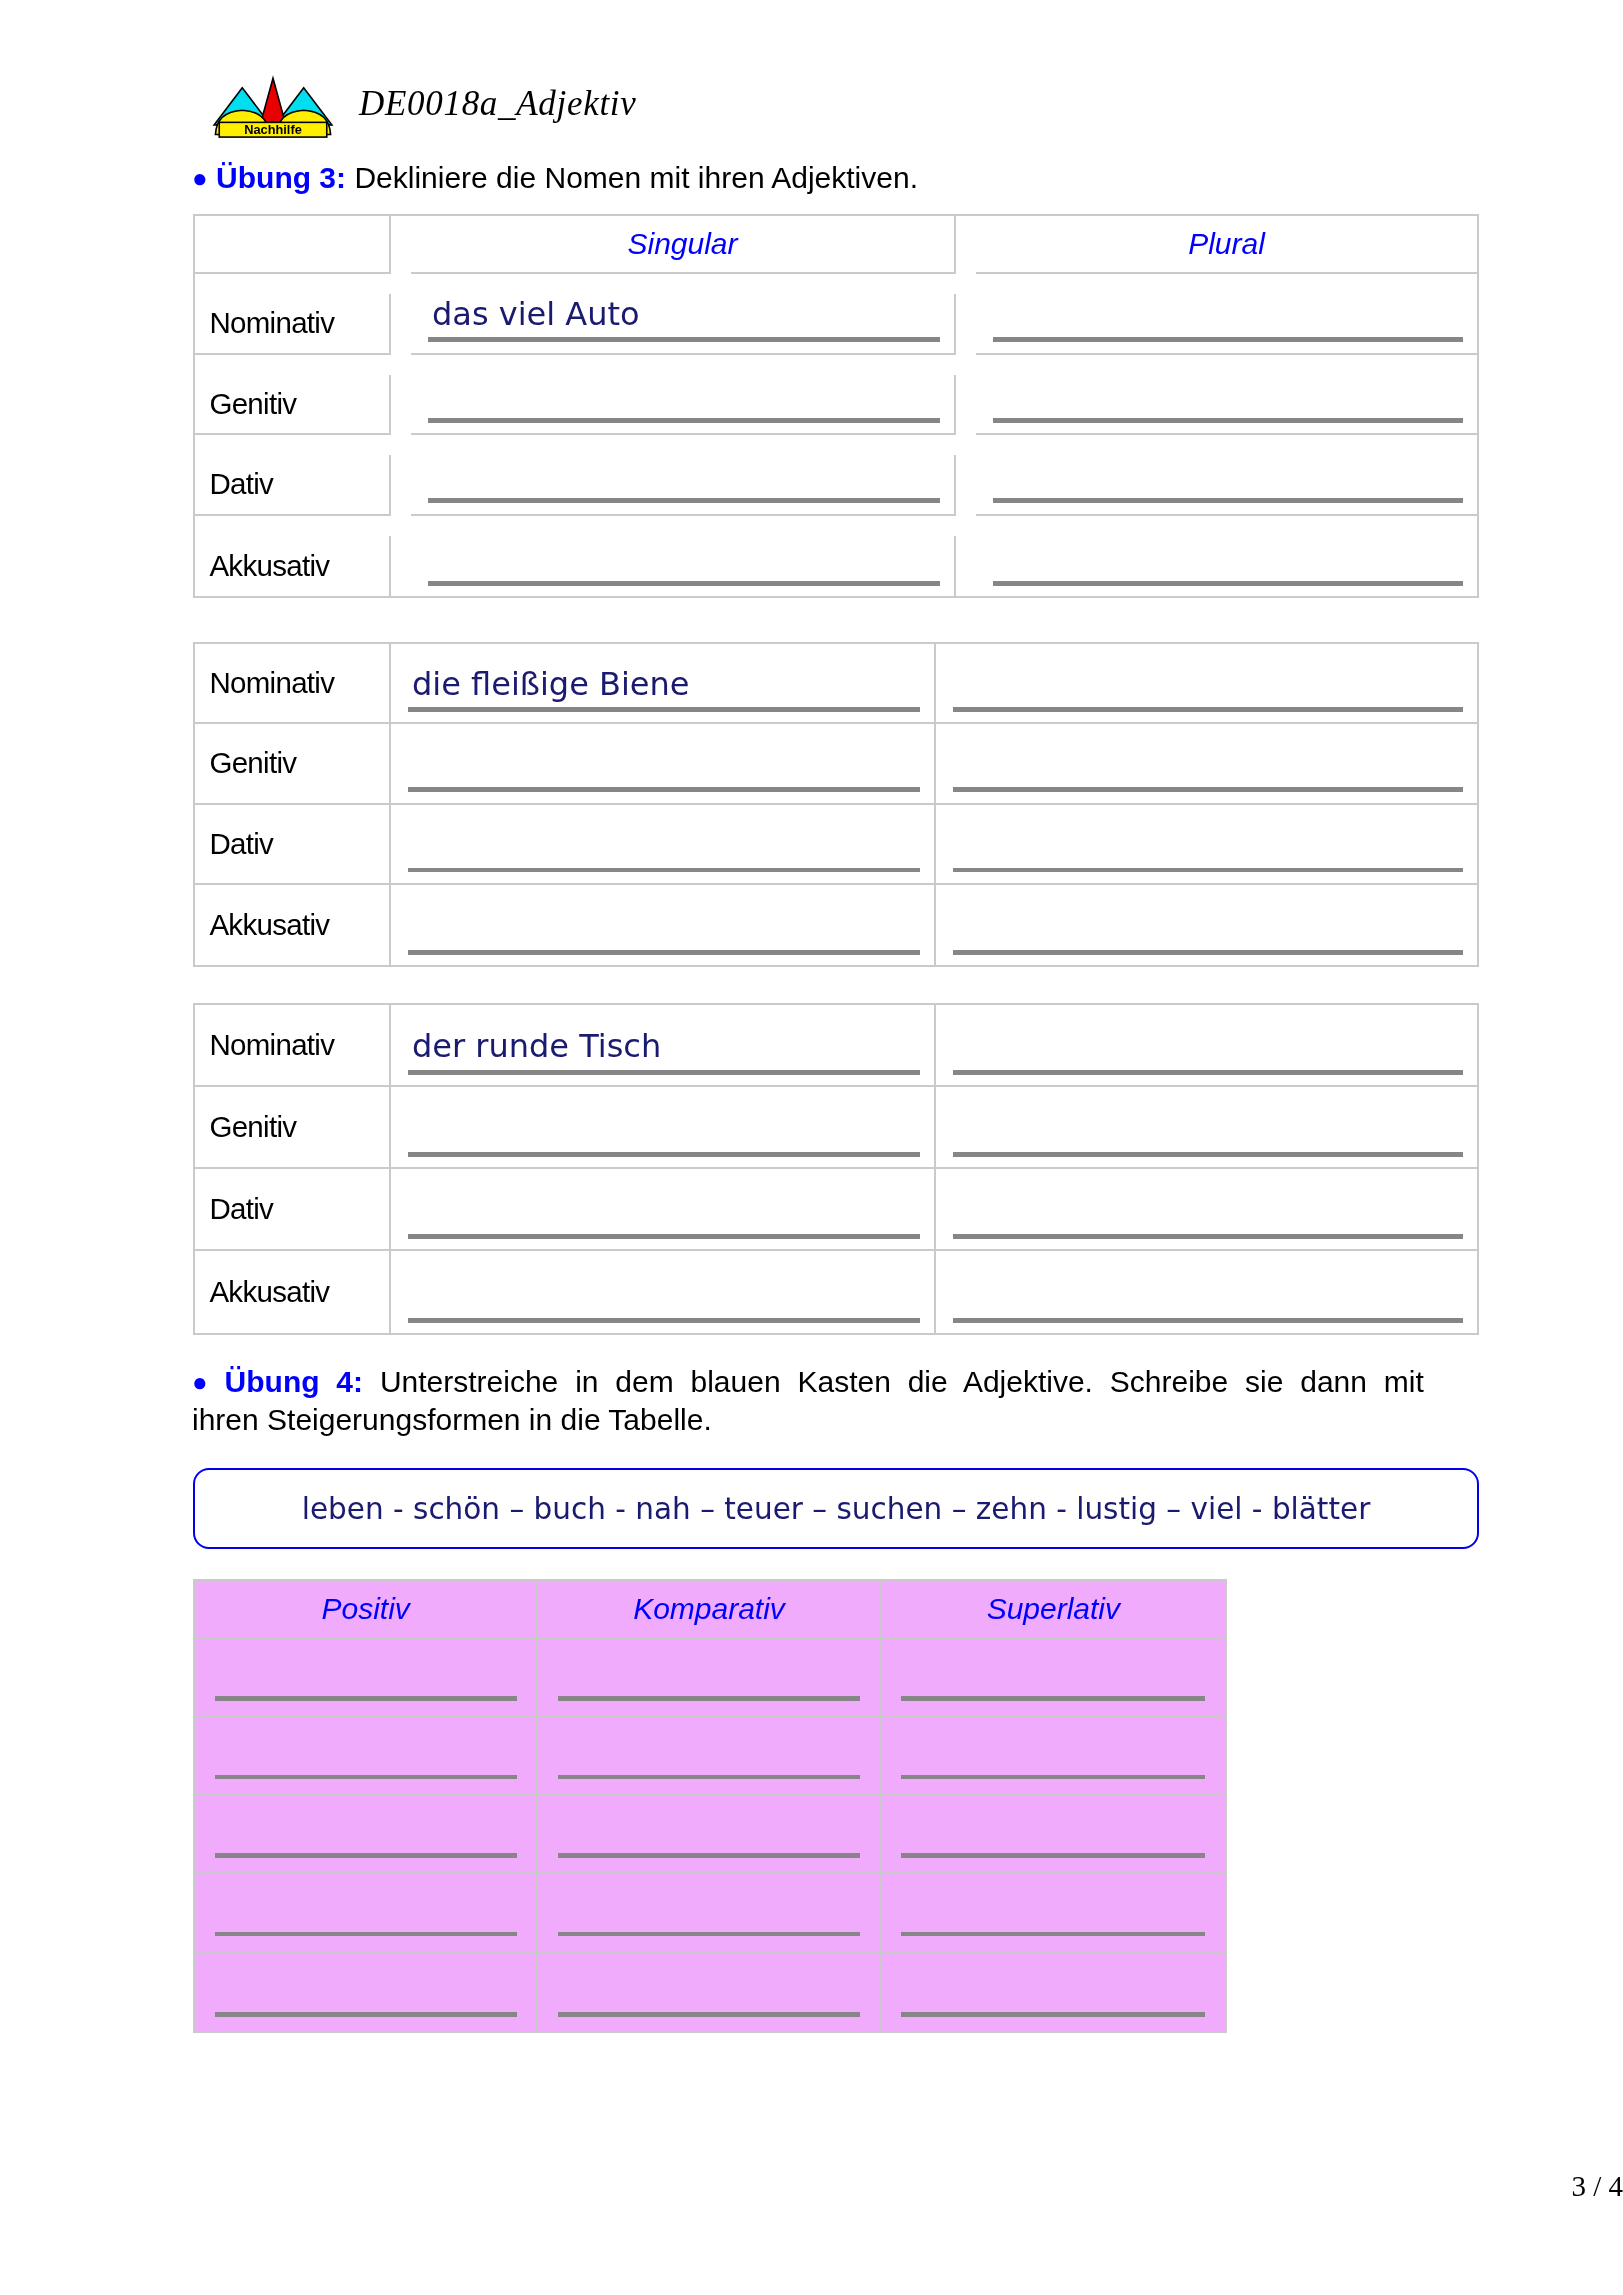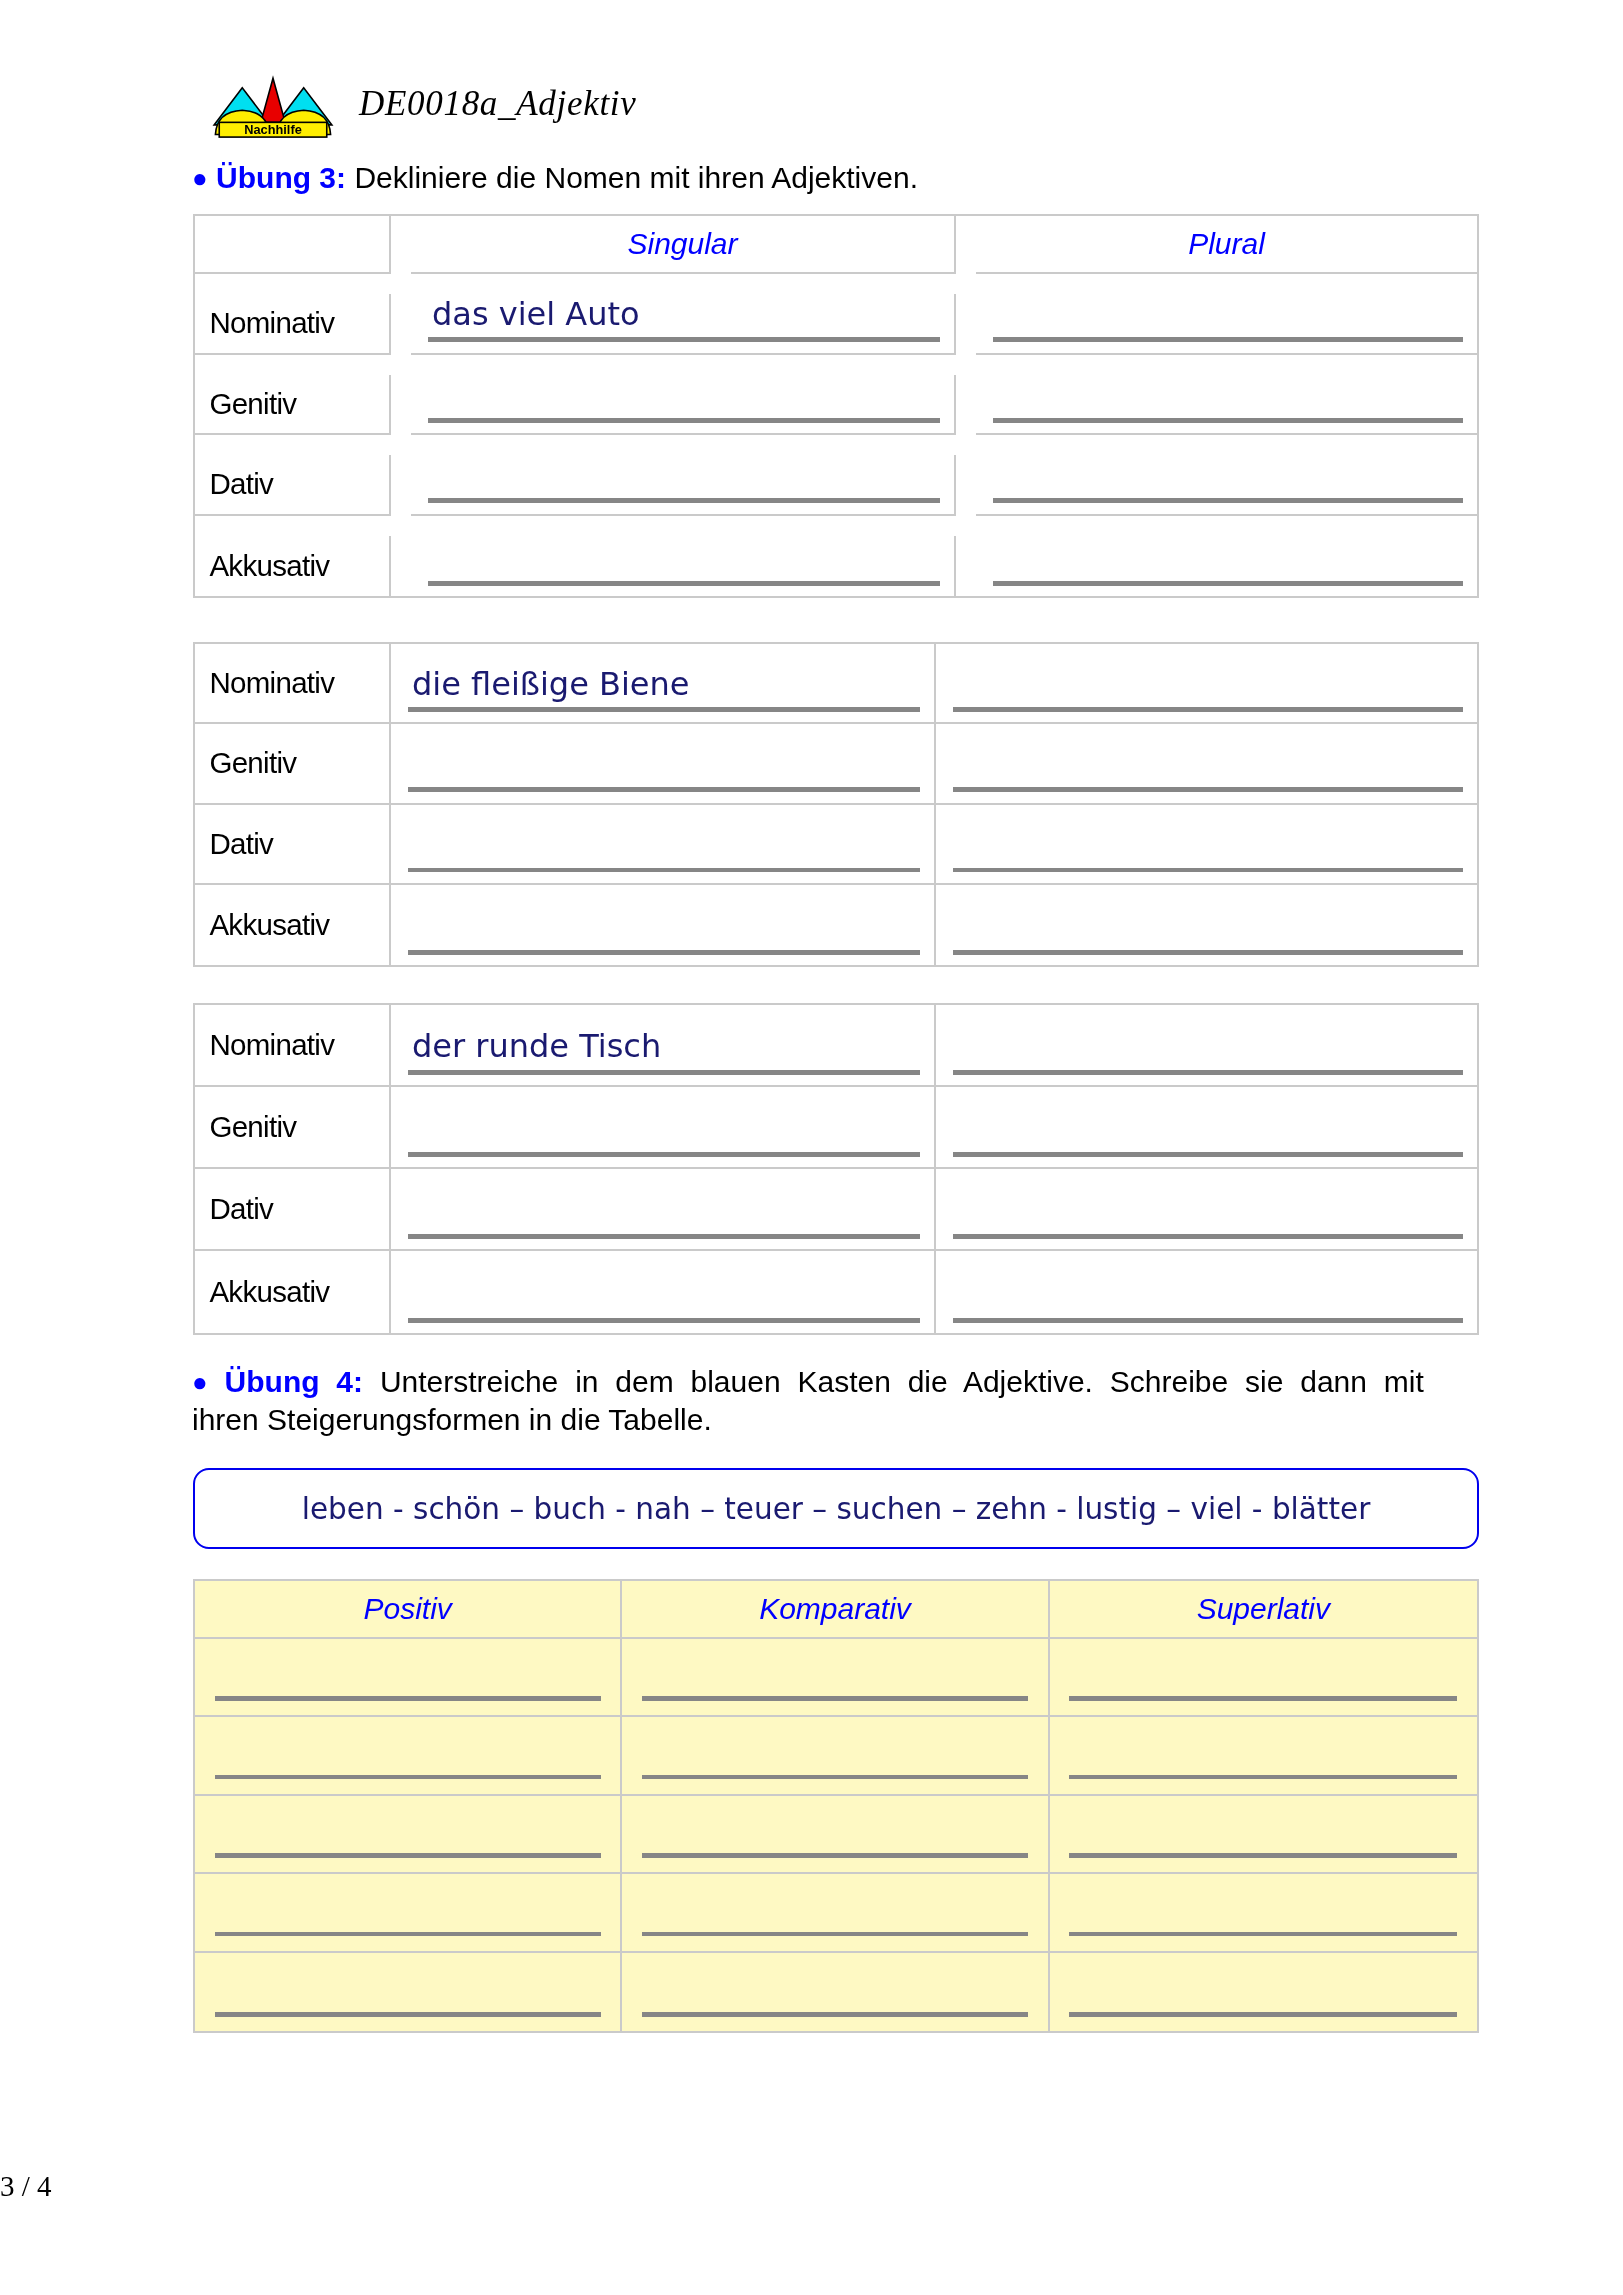--- a/index.html
+++ b/index.html
@@ -95,34 +95,34 @@
   .word-box-text {
     font-family: "DejaVu Sans", sans-serif;
     font-size: 29.5px;
     color: #1a1a70;
     white-space: nowrap;
   }
 
   
   .comp-table {
     position: absolute; left: 193px; top: 1579px;
-    width: 1286px; height: 454px;
+    width: 1034px; height: 454px;
     border: 2px solid #cacaca;
     display: grid;
     grid-template-columns: repeat(3, 1fr);
     grid-template-rows: 58px repeat(5, 1fr);
     box-sizing: border-box;
-    background: #fef9c3;
+    background: #f0abfc;
   }
   .comp-table .fill-line { left: 19.6px; right: 19.6px; bottom: 14.4px; }
 
   
   .page-number {
     position: absolute; left: 0; right: 0; top: 2170px;
-    text-align: left;
+    text-align: right;
     font-family: "Liberation Serif", serif;
     font-size: 29px;
     color: #000000;
   }
 </style>
 </head>
 <body>
 
 <div class="page">
 

